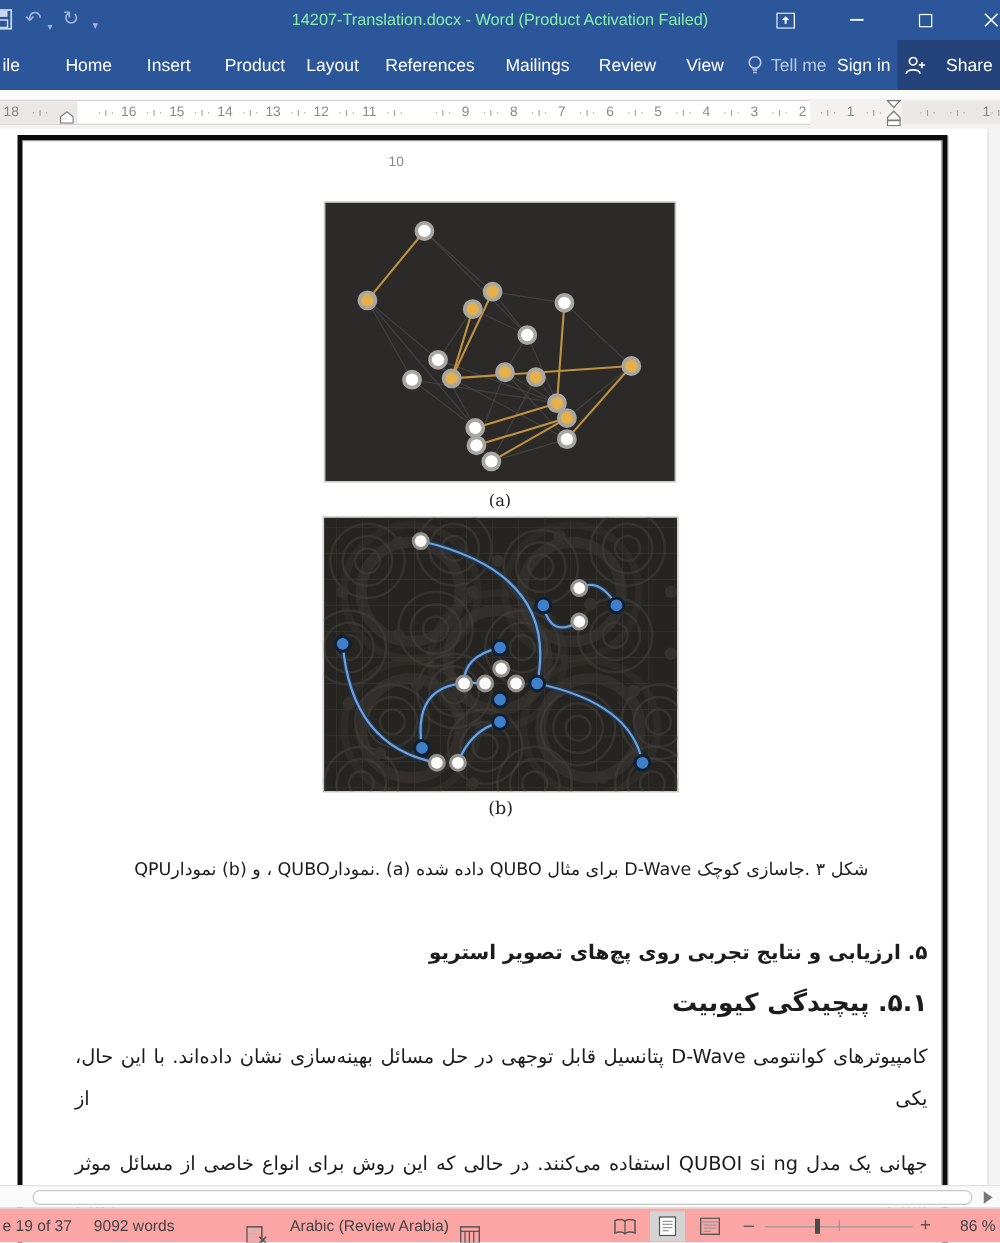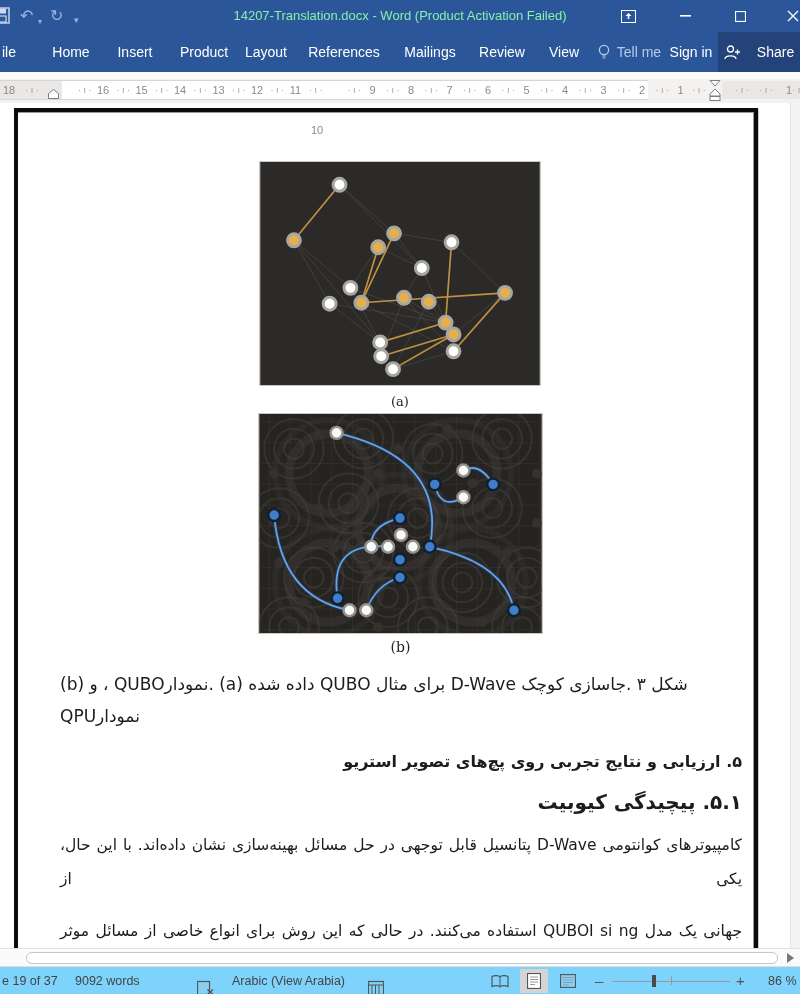--- a/index.html
+++ b/index.html
@@ -31,37 +31,37 @@
   .ruler-marker { position:absolute; }
 
   
   .docarea { position:absolute; left:0; top:103px; width:800px; height:863px; background:#ffffff; z-index:1; }
   .pageframe { position:absolute; left:14px; top:5px; width:744px; height:900px;
     border:4px solid #0c0c0c; box-shadow: inset 0 1px 0 #9a9a9a, inset -1px 0 0 #9a9a9a, 1px 1px 0 #c9c9c9; background:#fff; }
   .figure { position:absolute; border:1px solid #c9c7c4; }
   .figlabel { position:absolute; text-align:center; font-family:"DejaVu Serif", serif; color:#222; }
   .docline { position:absolute; left:60px; right:58px; direction:rtl; color:#1c1c1c;
     font-family:"DejaVu Sans", sans-serif; }
-  .cap   { top:565px; height:32px; line-height:32px; font-size:17px; text-align:left; }
+  .cap   { top:577px; height:32px; line-height:32px; font-size:14px; text-align:center; }
   .h5    { top:643px; height:32px; line-height:32px; font-size:16px; font-weight:bold; text-align:right; }
   .h51   { top:683px; height:32px; line-height:32px; font-size:20px; font-weight:bold; text-align:right; }
   .pl    { height:34px; line-height:34px; font-size:15.5px; text-align:justify; text-align-last:justify; }
 
   
   .hscroll { position:absolute; left:0; top:948px; width:800px; height:18px; background:#fafafa;
     border-top:1px solid #e2e2e2; z-index:12; }
   .hscroll .thumb { position:absolute; left:26px; top:3px; width:752px; height:12px; background:#ffffff;
     border:1px solid #c8c8c8; border-radius:7px; }
   .hscroll .arrow { position:absolute; left:787px; top:4px; width:0; height:0;
     border-top:5px solid transparent; border-bottom:5px solid transparent; border-left:7px solid #777; }
   .vscroll { position:absolute; left:790px; top:103px; width:10px; height:845px; background:#f4f4f4;
     border-left:1px solid #e2e2e2; z-index:11; }
 
   
-  .statusbar { position:absolute; left:0; top:966px; width:800px; height:28px; background:#7dd3fc;
+  .statusbar { position:absolute; left:0; top:966px; width:800px; height:28px; background:#fca5a5;
     border-top:1px solid #e1dfdd; z-index:12; color:#444; font-size:12.5px; }
   .sb { position:absolute; top:0; height:28px; line-height:28px; white-space:nowrap; }
   .viewbox { position:absolute; top:2px; width:28px; height:24px; display:flex; align-items:center; justify-content:center; }
   .viewbox.active { background:#d4d4d4; }
   .zoomline { position:absolute; top:13.5px; height:1px; background:#999; }
   .zoomnotch { position:absolute; top:9px; width:1px; height:9px; background:#999; }
   .zoomthumb { position:absolute; top:8px; width:4px; height:12px; background:#4a4a4a; }
   .zsign { font-size:15px; color:#555; }
 </style>
 </head>
@@ -403,21 +403,21 @@
 
 <div class="statusbar">
   <span class="sb" style="left:2px;">e 19 of 37</span>
   <span class="sb" style="left:75px;">9092 words</span>
 
   <svg class="sb" style="left:197px; top:7px;" width="17" height="14" viewBox="0 0 17 14">
     <rect x="0.5" y="0.5" width="12" height="13" fill="none" stroke="#555" stroke-width="1.2"></rect>
     <path d="M3 3.5 h7 M3 6 h7 M3 8.5 h4" stroke="#bbb" stroke-width="1"></path>
     <path d="M10.5 8.5 L16 13.5 M16 8.5 L10.5 13.5" stroke="#555" stroke-width="1.4"></path>
   </svg>
-  <span class="sb" style="left:232px;">Arabic (View Arabia)</span>
+  <span class="sb" style="left:232px;">Arabic (Review Arabia)</span>
   <svg class="sb" style="left:368px; top:7px;" width="16" height="14" viewBox="0 0 16 14">
     <rect x="0.5" y="0.5" width="15" height="13" fill="none" stroke="#555" stroke-width="1.2"></rect>
     <path d="M0.5 4 h15 M4 4 v9.5 M7.5 4 v9.5 M11 4 v9.5" stroke="#555" stroke-width="1"></path>
   </svg>
 
   <div class="viewbox" style="left:486px;">
     <svg width="18" height="13" viewBox="0 0 18 13">
       <path d="M1 1.5 C4 0 8 0.5 9 2 C10 0.5 14 0 17 1.5 L17 11.5 C14 10 10 10.5 9 12 C8 10.5 4 10 1 11.5 Z" fill="none" stroke="#555" stroke-width="1.2"></path>
       <path d="M9 2 L9 12" stroke="#555" stroke-width="1"></path>
     </svg>

